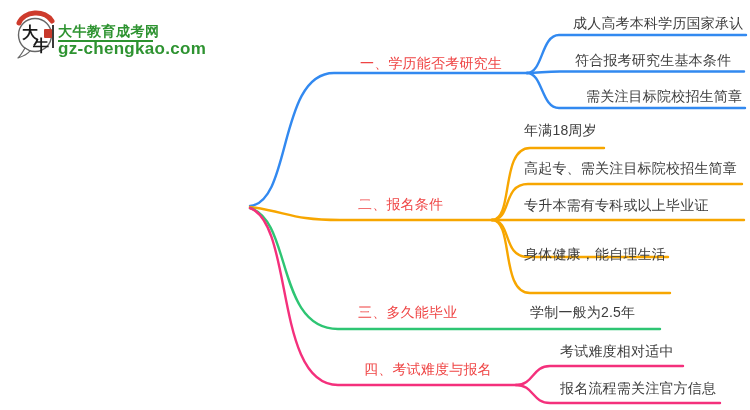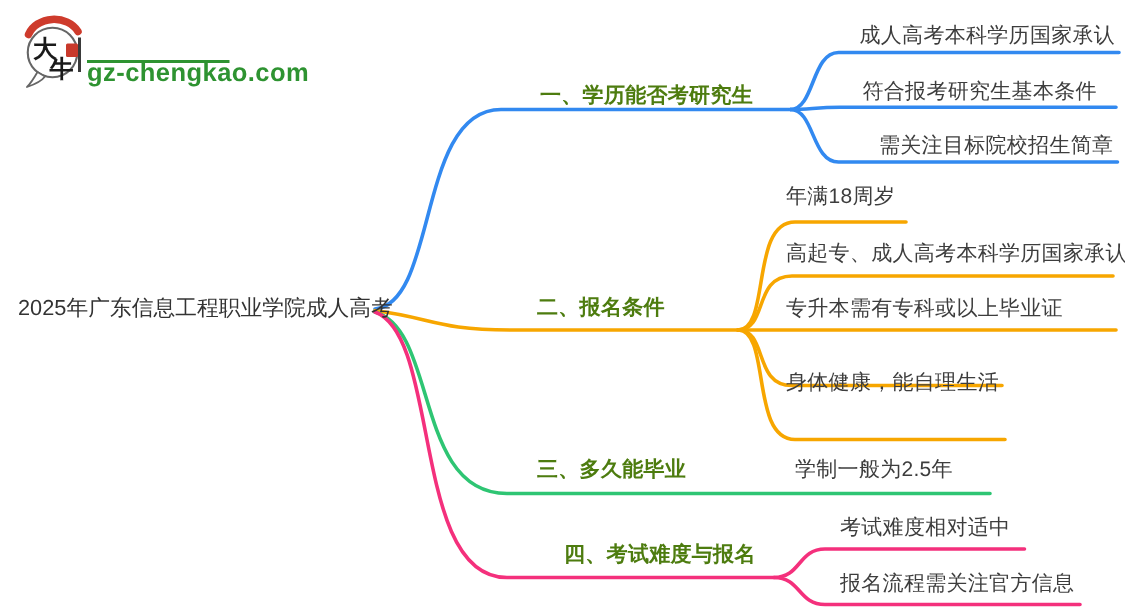--- a/index.html
+++ b/index.html
@@ -15,37 +15,38 @@
     color:#2E9331;line-height:14px;white-space:nowrap;letter-spacing:0.5px;}
   .logo-rule{position:absolute;left:58px;top:40px;width:95px;height:2px;background:#2E9331;}
   .logo-url{position:absolute;left:58px;top:43px;font-size:17px;font-weight:bold;
     color:#2E9331;line-height:12px;white-space:nowrap;letter-spacing:0.3px;}
   
   .links{position:absolute;left:0;top:0;width:750px;height:410px;}
   .node-label{position:absolute;font-size:14px;color:#3d3d3d;line-height:16px;
     white-space:nowrap;letter-spacing:0.2px;}
   .root-label{position:absolute;left:12px;top:198px;font-size:14.5px;color:#333;
     line-height:17px;white-space:nowrap;}
-  .branch-label{font-size:14px;color:#4d7c0f;font-weight:bold;}
+  .branch-label{font-size:14px;color:#ef4444;}
 </style>
 </head>
 <body>
 
 <div class="canvas">
 
   <div class="logo">
     <svg class="logo-icon" viewBox="0 0 44 52">
       <circle cx="22" cy="27" r="16.5" fill="#ffffff" stroke="#666666" stroke-width="1.4"></circle>
       <path d="M12 40 Q8 47 5 50 Q14 47 17 43 Z" fill="#ffffff" stroke="#666666" stroke-width="1.2" stroke-linejoin="round"></path>
       <path d="M6 15 A18 15 0 0 1 39 13" fill="none" stroke="#CE3B2C" stroke-width="5" stroke-linecap="round"></path>
       <text x="9" y="30" font-size="16" font-weight="bold" fill="#1a1a1a">大</text>
       <text x="20" y="43" font-size="16" font-weight="bold" fill="#1a1a1a">牛</text>
       <rect x="31" y="21" width="8" height="9" rx="1" fill="#C8392B"></rect>
     </svg>
     <div class="logo-divider"></div>
+    <div class="logo-title">大牛教育成考网</div>
     <div class="logo-rule"></div>
     <div class="logo-url">gz-chengkao.com</div>
   </div>
 
   <svg class="links" viewBox="0 0 750 410">
 
     <g fill="none" stroke-width="2.4" stroke-linecap="round">
       <path d="M250 206 C292 202 278 73 334 73 H527" stroke="#3289F0"></path>
       <path d="M527 73 C543 73 541 35 559 35 H746" stroke="#3289F0"></path>
       <path d="M527 73 C540 73 544 71.5 560 71.5 H744" stroke="#3289F0"></path>
@@ -65,33 +66,32 @@
       <path d="M250 208 C292 220 276 329 338 329 H660" stroke="#2EC573"></path>
     </g>
 
     <g fill="none" stroke-width="2.4" stroke-linecap="round">
       <path d="M250 208 C294 224 274 385 338 385 H516" stroke="#F4307C"></path>
       <path d="M516 385 C534 385 532 366 550 366 H683" stroke="#F4307C"></path>
       <path d="M516 385 C534 385 532 403 550 403 H720" stroke="#F4307C"></path>
     </g>
   </svg>
 
-  <div class="root-label">2025年广东信息工程职业学院成人高考</div>
 
   <div class="node-label branch-label" style="left:360px;top:55px;">一、学历能否考研究生</div>
   <div class="node-label branch-label" style="left:358px;top:196px;">二、报名条件</div>
   <div class="node-label branch-label" style="left:358px;top:304px;">三、多久能毕业</div>
-  <div class="node-label branch-label" style="left:376px;top:361px;">四、考试难度与报名</div>
+  <div class="node-label branch-label" style="left:364px;top:361px;">四、考试难度与报名</div>
 
   <div class="node-label" style="left:575px;top:52px;">符合报考研究生基本条件</div>
   <div class="node-label" style="left:573px;top:15px;">成人高考本科学历国家承认</div>
   <div class="node-label" style="left:575px;top:88px;margin-left:11px;">需关注目标院校招生简章</div>
 
   <div class="node-label" style="left:524px;top:122px;">年满18周岁</div>
-  <div class="node-label" style="left:524px;top:160px;">高起专、成人高考本科学历国家承认</div>
+  <div class="node-label" style="left:524px;top:160px;">高起专、需关注目标院校招生简章</div>
   <div class="node-label" style="left:524px;top:197px;">专升本需有专科或以上毕业证</div>
   <div class="node-label" style="left:524px;top:246px;text-align:right;">身体健康，能自理生活</div>
 
   <div class="node-label" style="left:530px;top:304px;">学制一般为2.5年</div>
 
   <div class="node-label" style="left:560px;top:343px;">考试难度相对适中</div>
   <div class="node-label" style="left:560px;top:380px;">报名流程需关注官方信息</div>
 
 </div>
 

